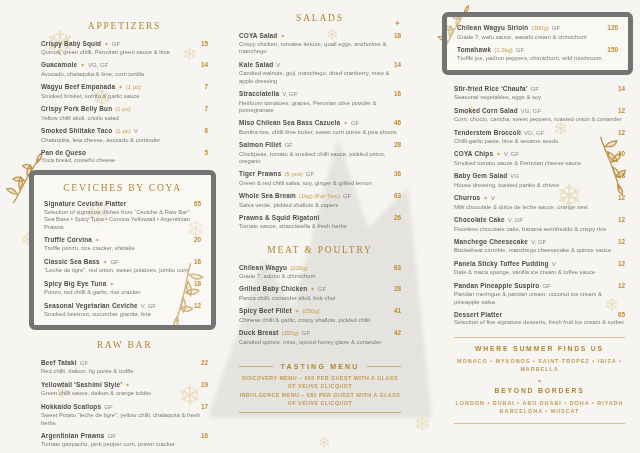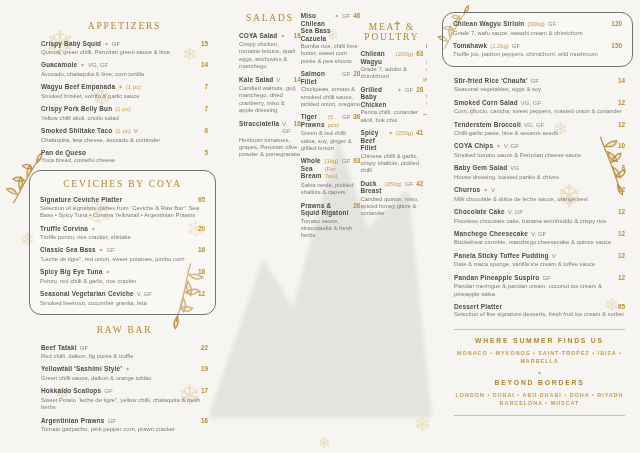--- a/index.html
+++ b/index.html
@@ -8,27 +8,27 @@
         font-family:"Liberation Sans",sans-serif;}
   
   .decor{position:absolute;inset:0;pointer-events:none;z-index:0;}
   .snow{position:absolute;color:#eadfc2;font-family:"DejaVu Sans",sans-serif;line-height:1;}
   .sparkle{position:absolute;color:#c9a24a;font-family:"DejaVu Sans",sans-serif;line-height:1;}
   .mountain{position:absolute;left:208px;top:118px;opacity:.13;filter:blur(2px);}
   .sprig{position:absolute;overflow:visible;}
   
   .col{position:absolute;top:0;height:453px;overflow:hidden;z-index:1;}
   #col-0{left:11px;width:213px;padding:20px 16px 0 30px;}
-  #col-1{left:213px;width:214px;padding:12px 26px 0 26px;display:flex;}
+  #col-1{left:213px;width:214px;padding:12px 26px 0 26px;display:flex;flex-direction:column;}
   #col-2{left:427px;width:213px;padding:8px 15px 0 27px;}
   
   .sec-title{font:400 9.5px/1 "Liberation Serif",serif;color:#b1852f;letter-spacing:1.8px;
              text-align:center;margin:11px 0 8px;font-variant:small-caps;text-transform:uppercase;}
   .sec:first-child .sec-title{margin-top:2px;}
-  .sec.boxed{border:1px solid #737373;border-radius:12px;padding:7px 10px 2px;
+  .sec.boxed{border:5px solid #737373;border-radius:6px;padding:7px 10px 2px;
              margin:4px -8px 10px -12px;background:rgba(255,255,255,.30);}
   .sec.boxed .sec-title{margin:2px 0 7px;}
   
   .item{margin-bottom:5px;}
   .head{display:flex;align-items:baseline;gap:3px;line-height:7.5px;}
   .name{font-weight:700;font-size:6.4px;color:#4c4b48;letter-spacing:.2px;}
   .sig{color:#c59a48;font-size:5.5px;font-family:"DejaVu Sans",sans-serif;}
   .note{font-size:6px;color:#c59a48;}
   .diet{font-size:6px;color:#8b8a85;}
   .price{margin-left:auto;font-weight:700;font-size:6.4px;color:#bf8c2e;}

